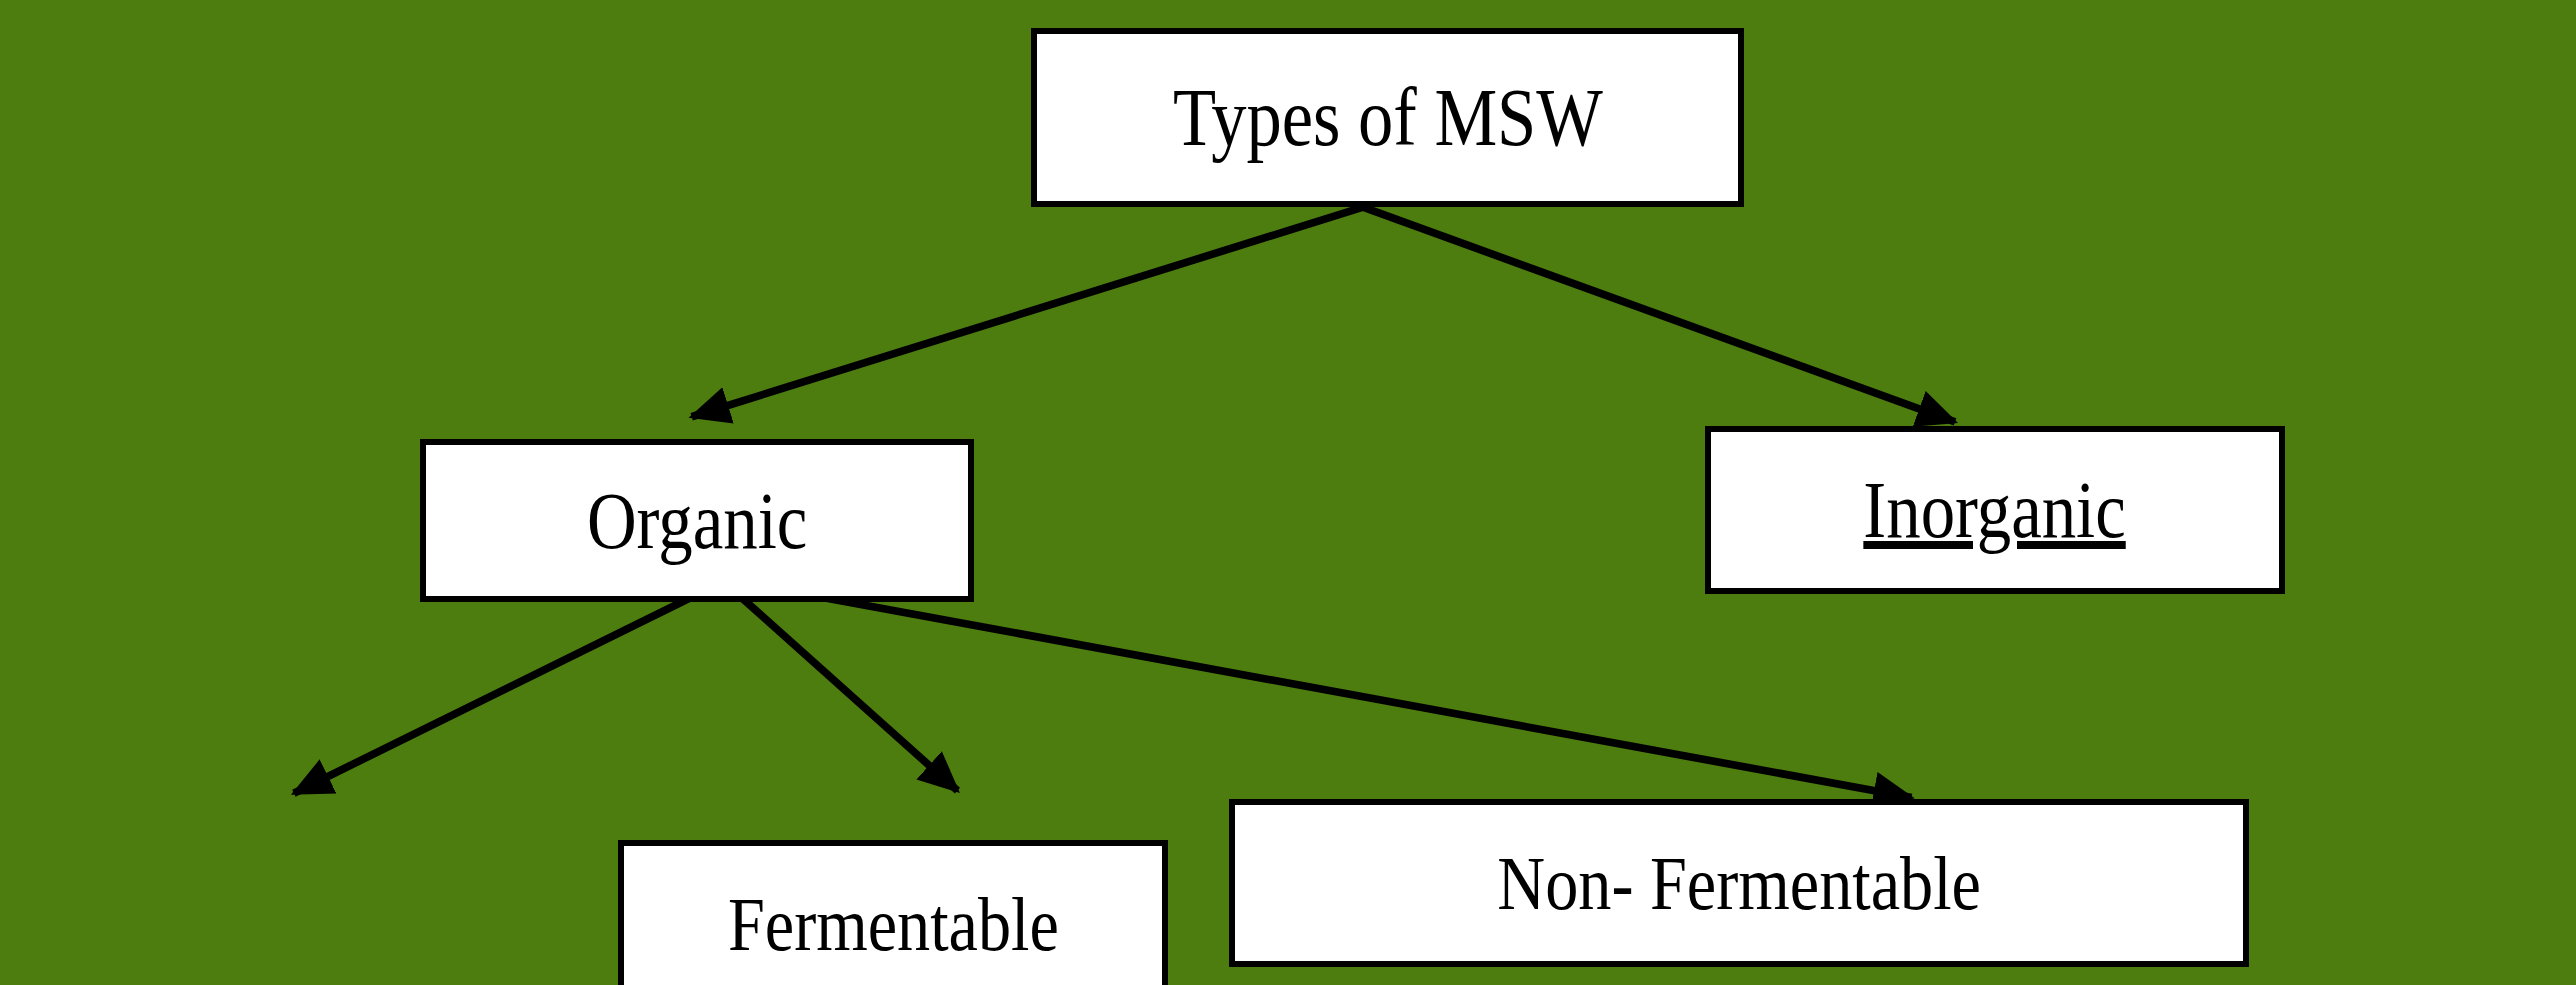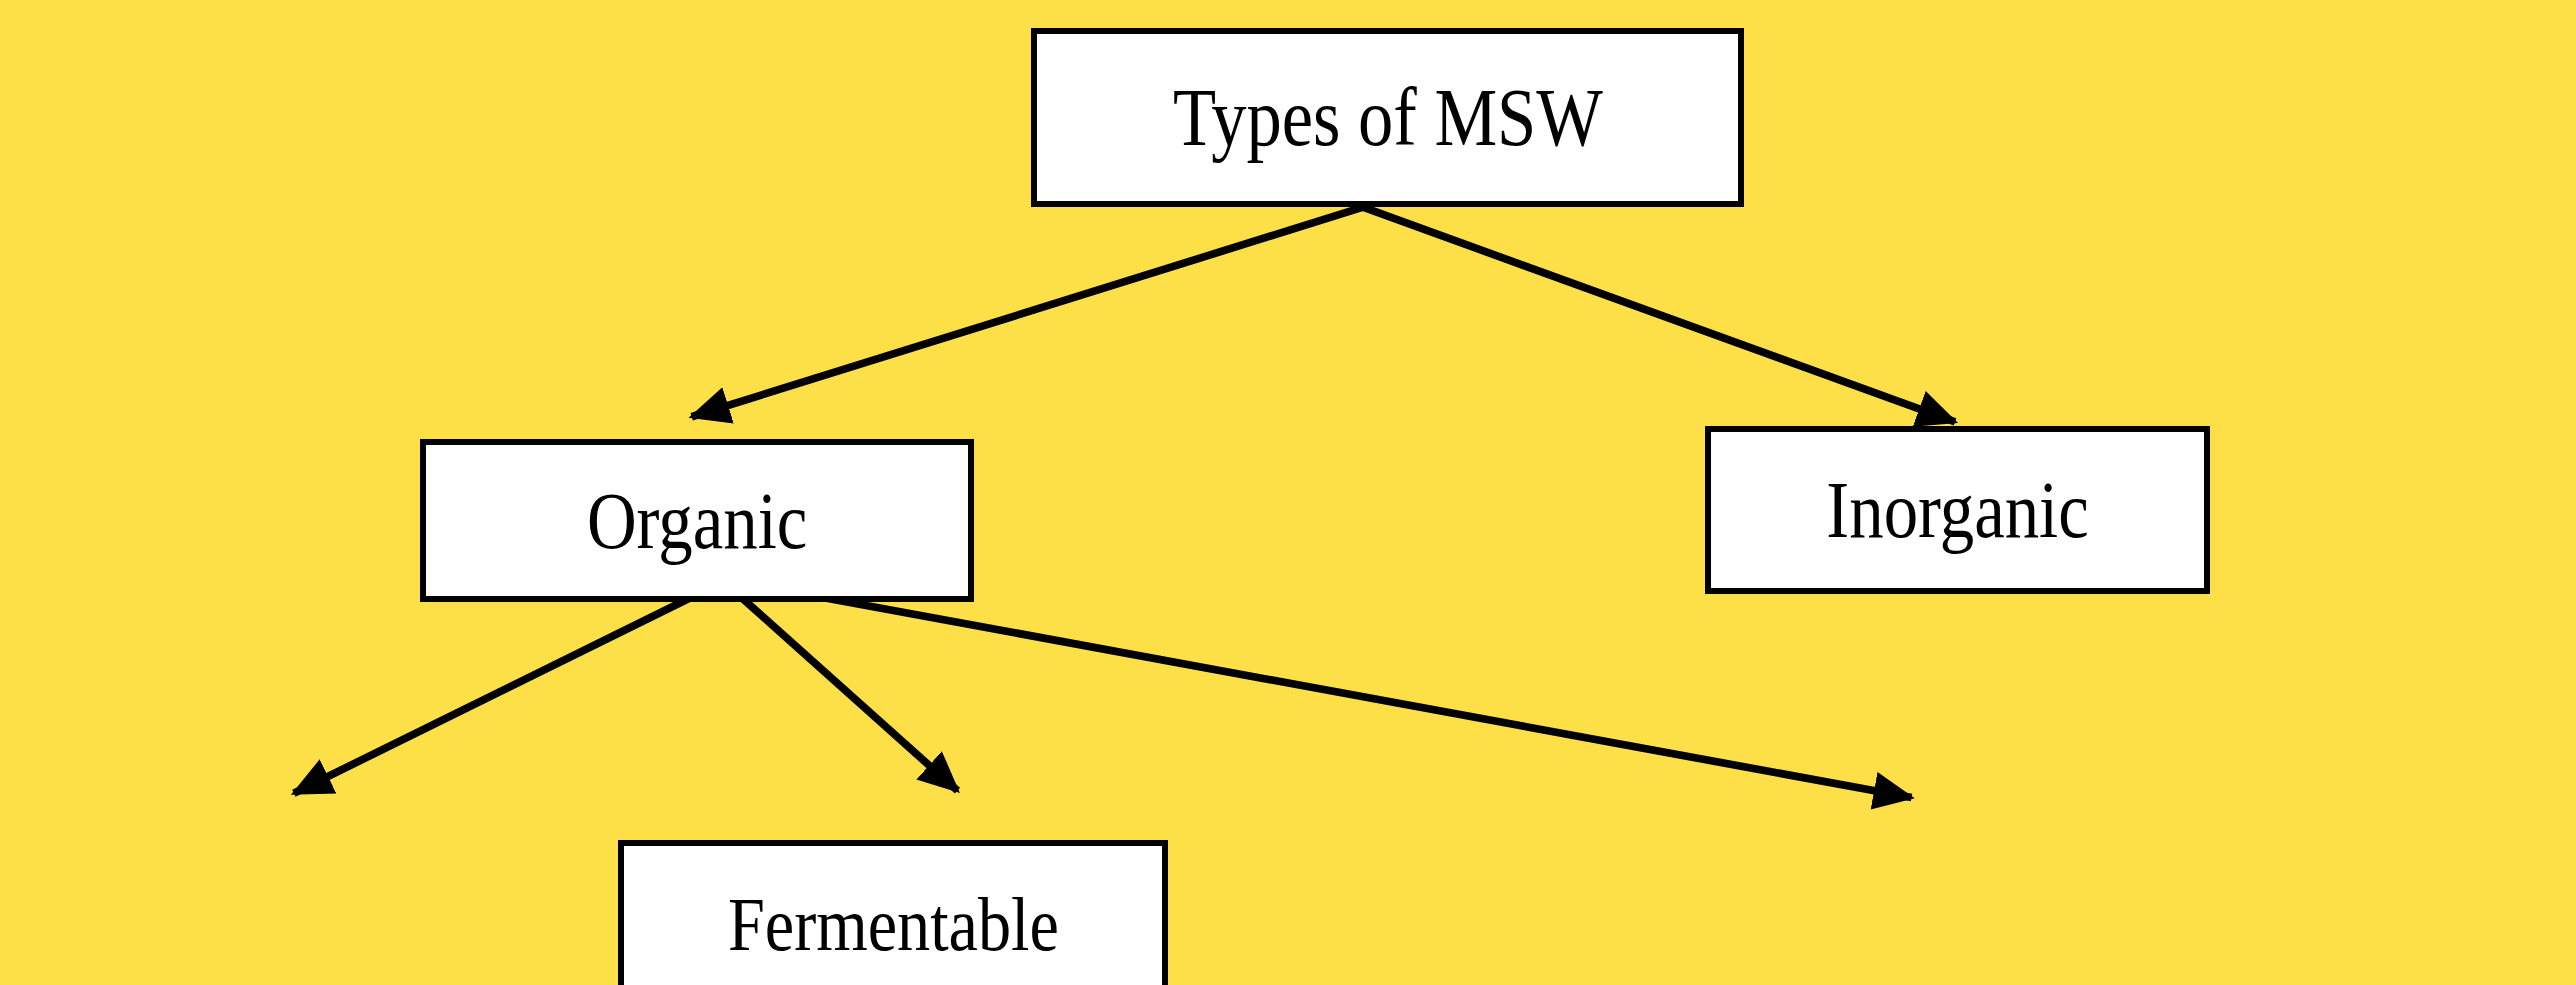--- a/index.html
+++ b/index.html
@@ -4,21 +4,21 @@
 <style>
   html, body {
     margin: 0;
     padding: 0;
     background: #ffffff;
   }
   #canvas {
     position: relative;
     width: 2576px;
     height: 986px;
-    background: #fde047;
+    background: #4d7c0f;
     overflow: hidden;
     font-family: "Liberation Serif", "DejaVu Serif", serif;
   }
   
   #edges {
     position: absolute;
     left: 0;
     top: 0;
     width: 2576px;
     height: 986px;
@@ -39,21 +39,21 @@
     font-family: "Liberation Serif", "DejaVu Serif", serif;
     font-weight: 400;
     line-height: 1;
     white-space: pre;
     transform: scaleX(0.86);
     transform-origin: center center;
   }
   
   #node-root        { left: 1031px; top:  28px; width:  713px; height: 179px; }
   #node-organic     { left:  420px; top: 439px; width:  554px; height: 163px; }
-  #node-inorganic   { left: 1705px; top: 426px; width:  505px; height: 168px; }
+  #node-inorganic   { left: 1705px; top: 426px; width:  580px; height: 168px; text-decoration: underline; }
   #node-putrescible { left:   12.8px; top: 799px; width:  556px; height: 168px; }
   #node-fermentable { left:  618px; top: 796px; width:  550px; height: 168px; margin-top: 44px; }
   #node-nonferment  { left: 1229px; top: 799px; width: 1020px; height: 168px; }
 
   #node-root        .node-label { font-size: 82px; }
   #node-organic     .node-label { font-size: 80px; }
   #node-inorganic   .node-label { font-size: 80px; }
   #node-putrescible .node-label { font-size: 77px; }
   #node-fermentable .node-label { font-size: 77px; }
   #node-nonferment  .node-label { font-size: 77px; }
@@ -91,15 +91,18 @@
 
   <div class="node" id="node-inorganic">
     <span class="node-label">Inorganic</span>
   </div>
 
 
   <div class="node" id="node-fermentable">
     <span class="node-label">Fermentable</span>
   </div>
 
+  <div class="node" id="node-nonferment">
+    <span class="node-label">Non- Fermentable</span>
+  </div>
 
 </div>
 
 
 </body></html>

